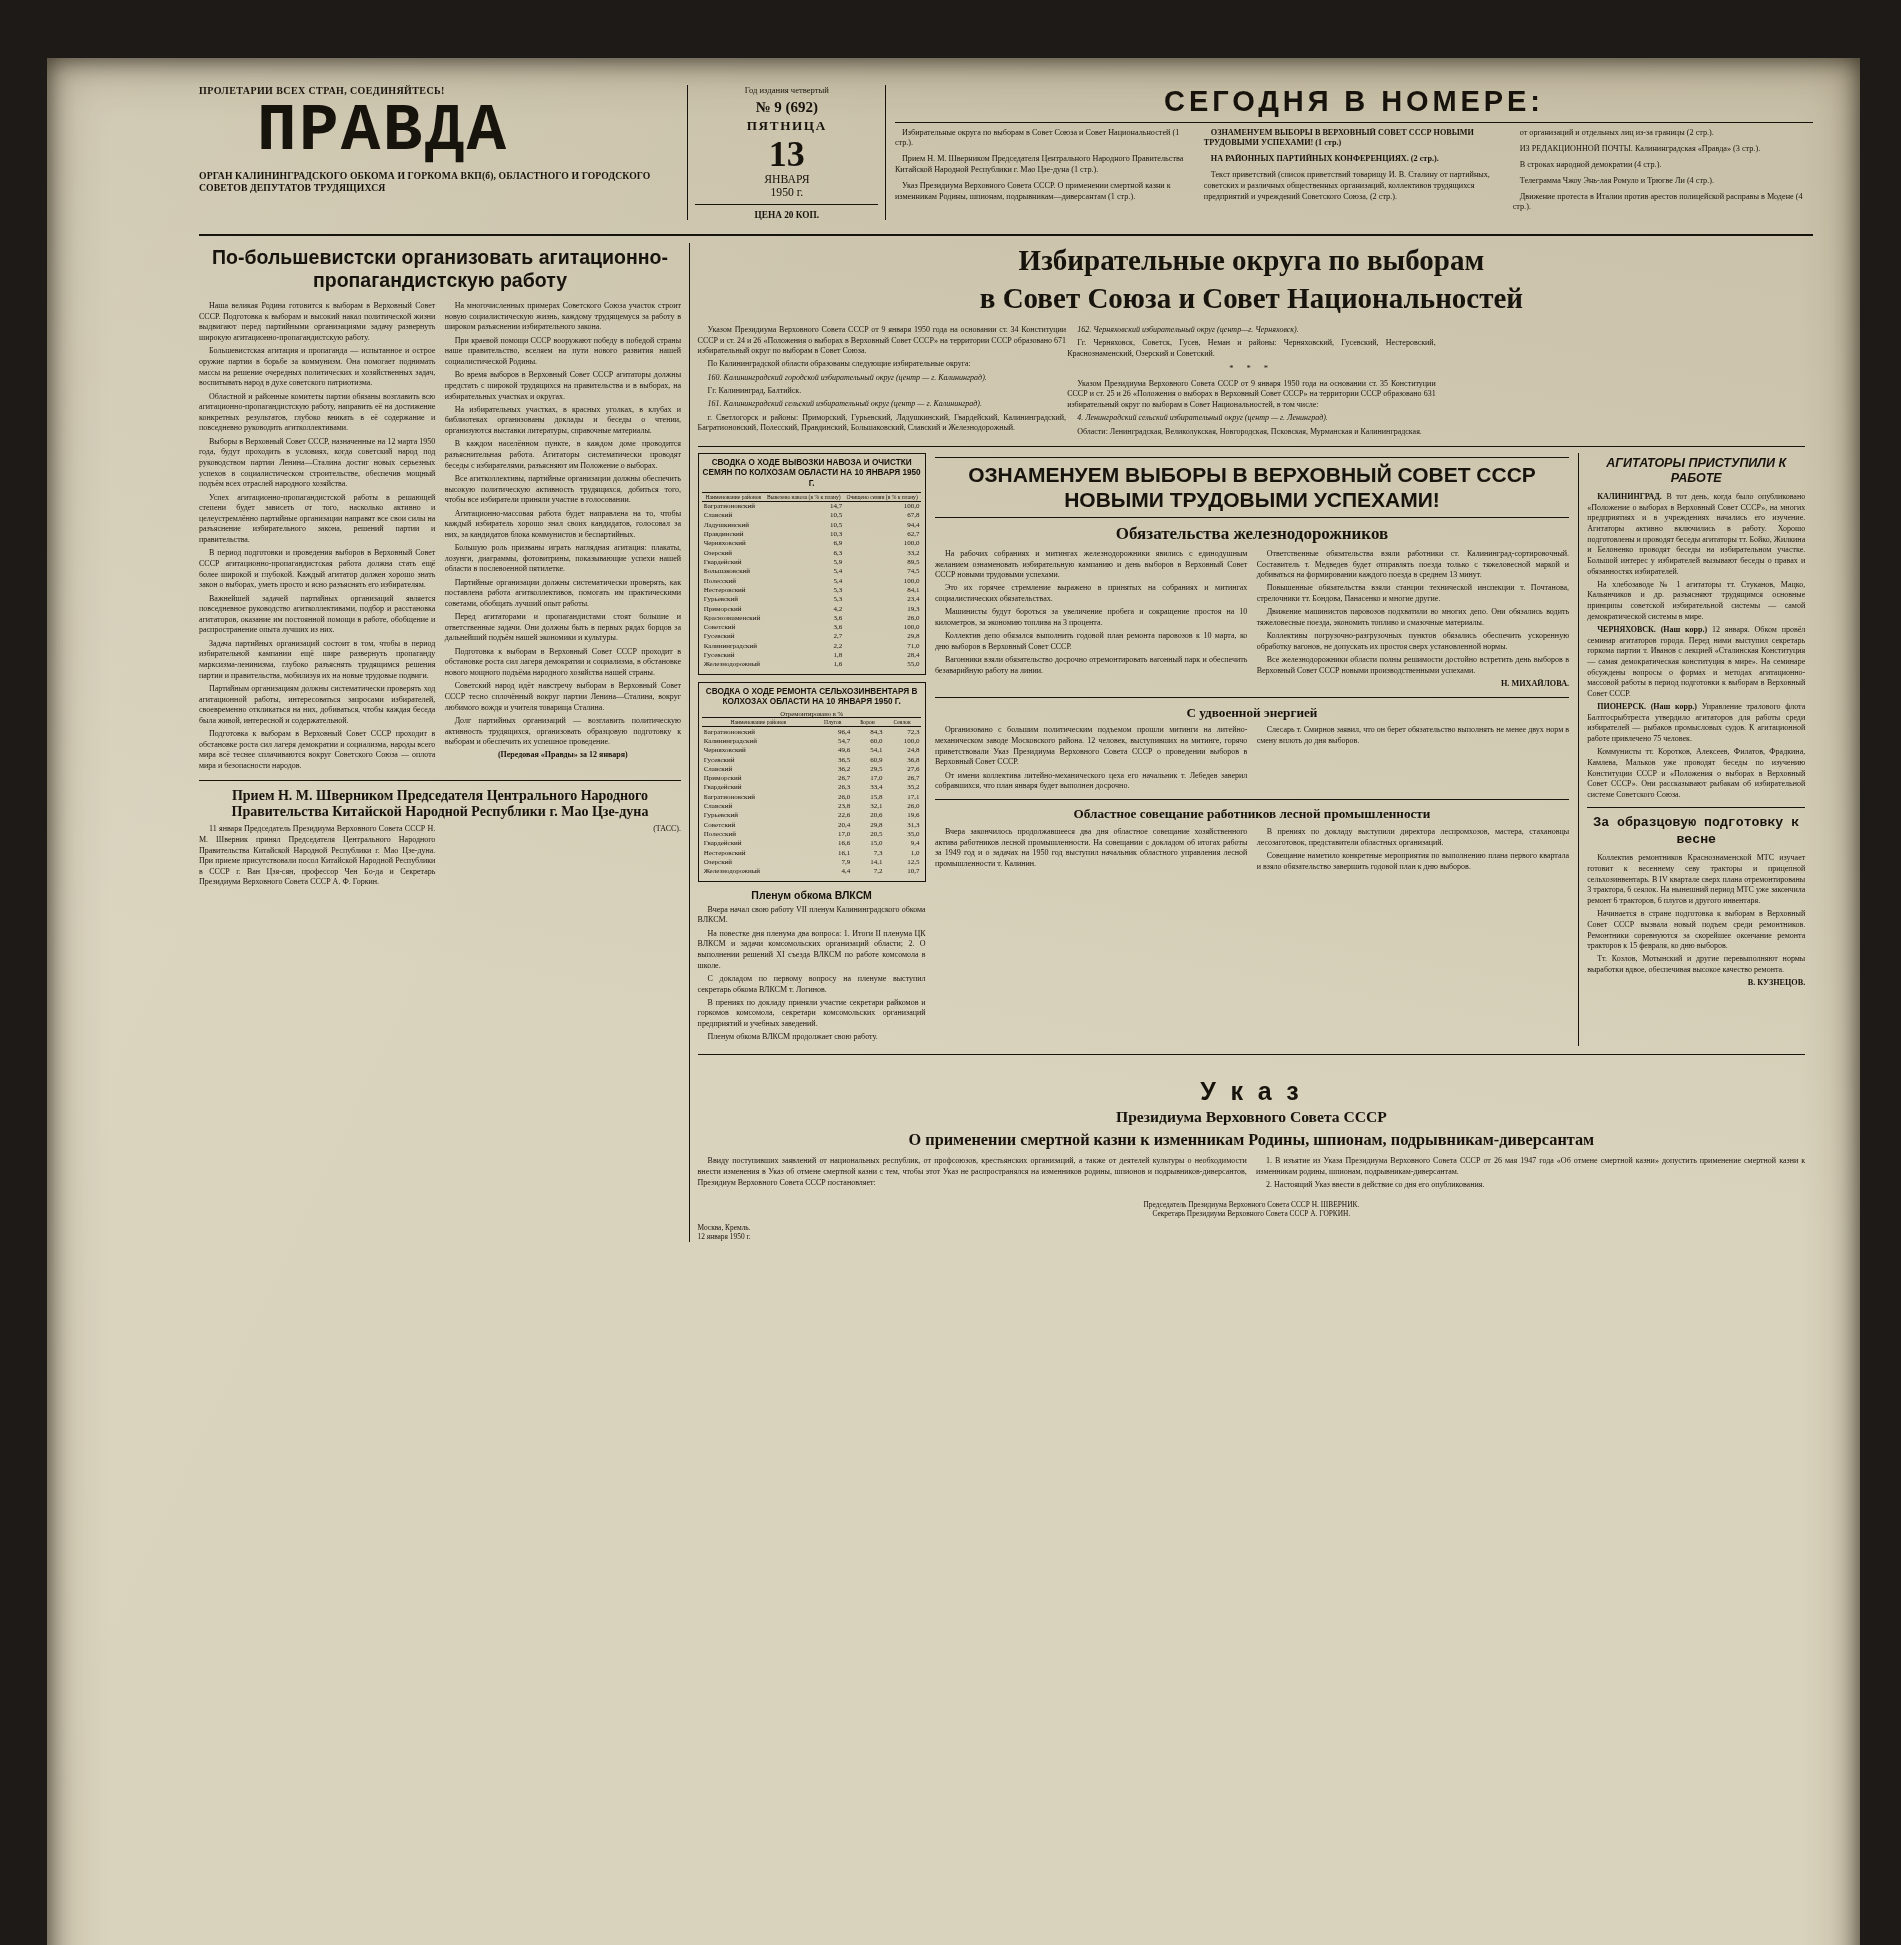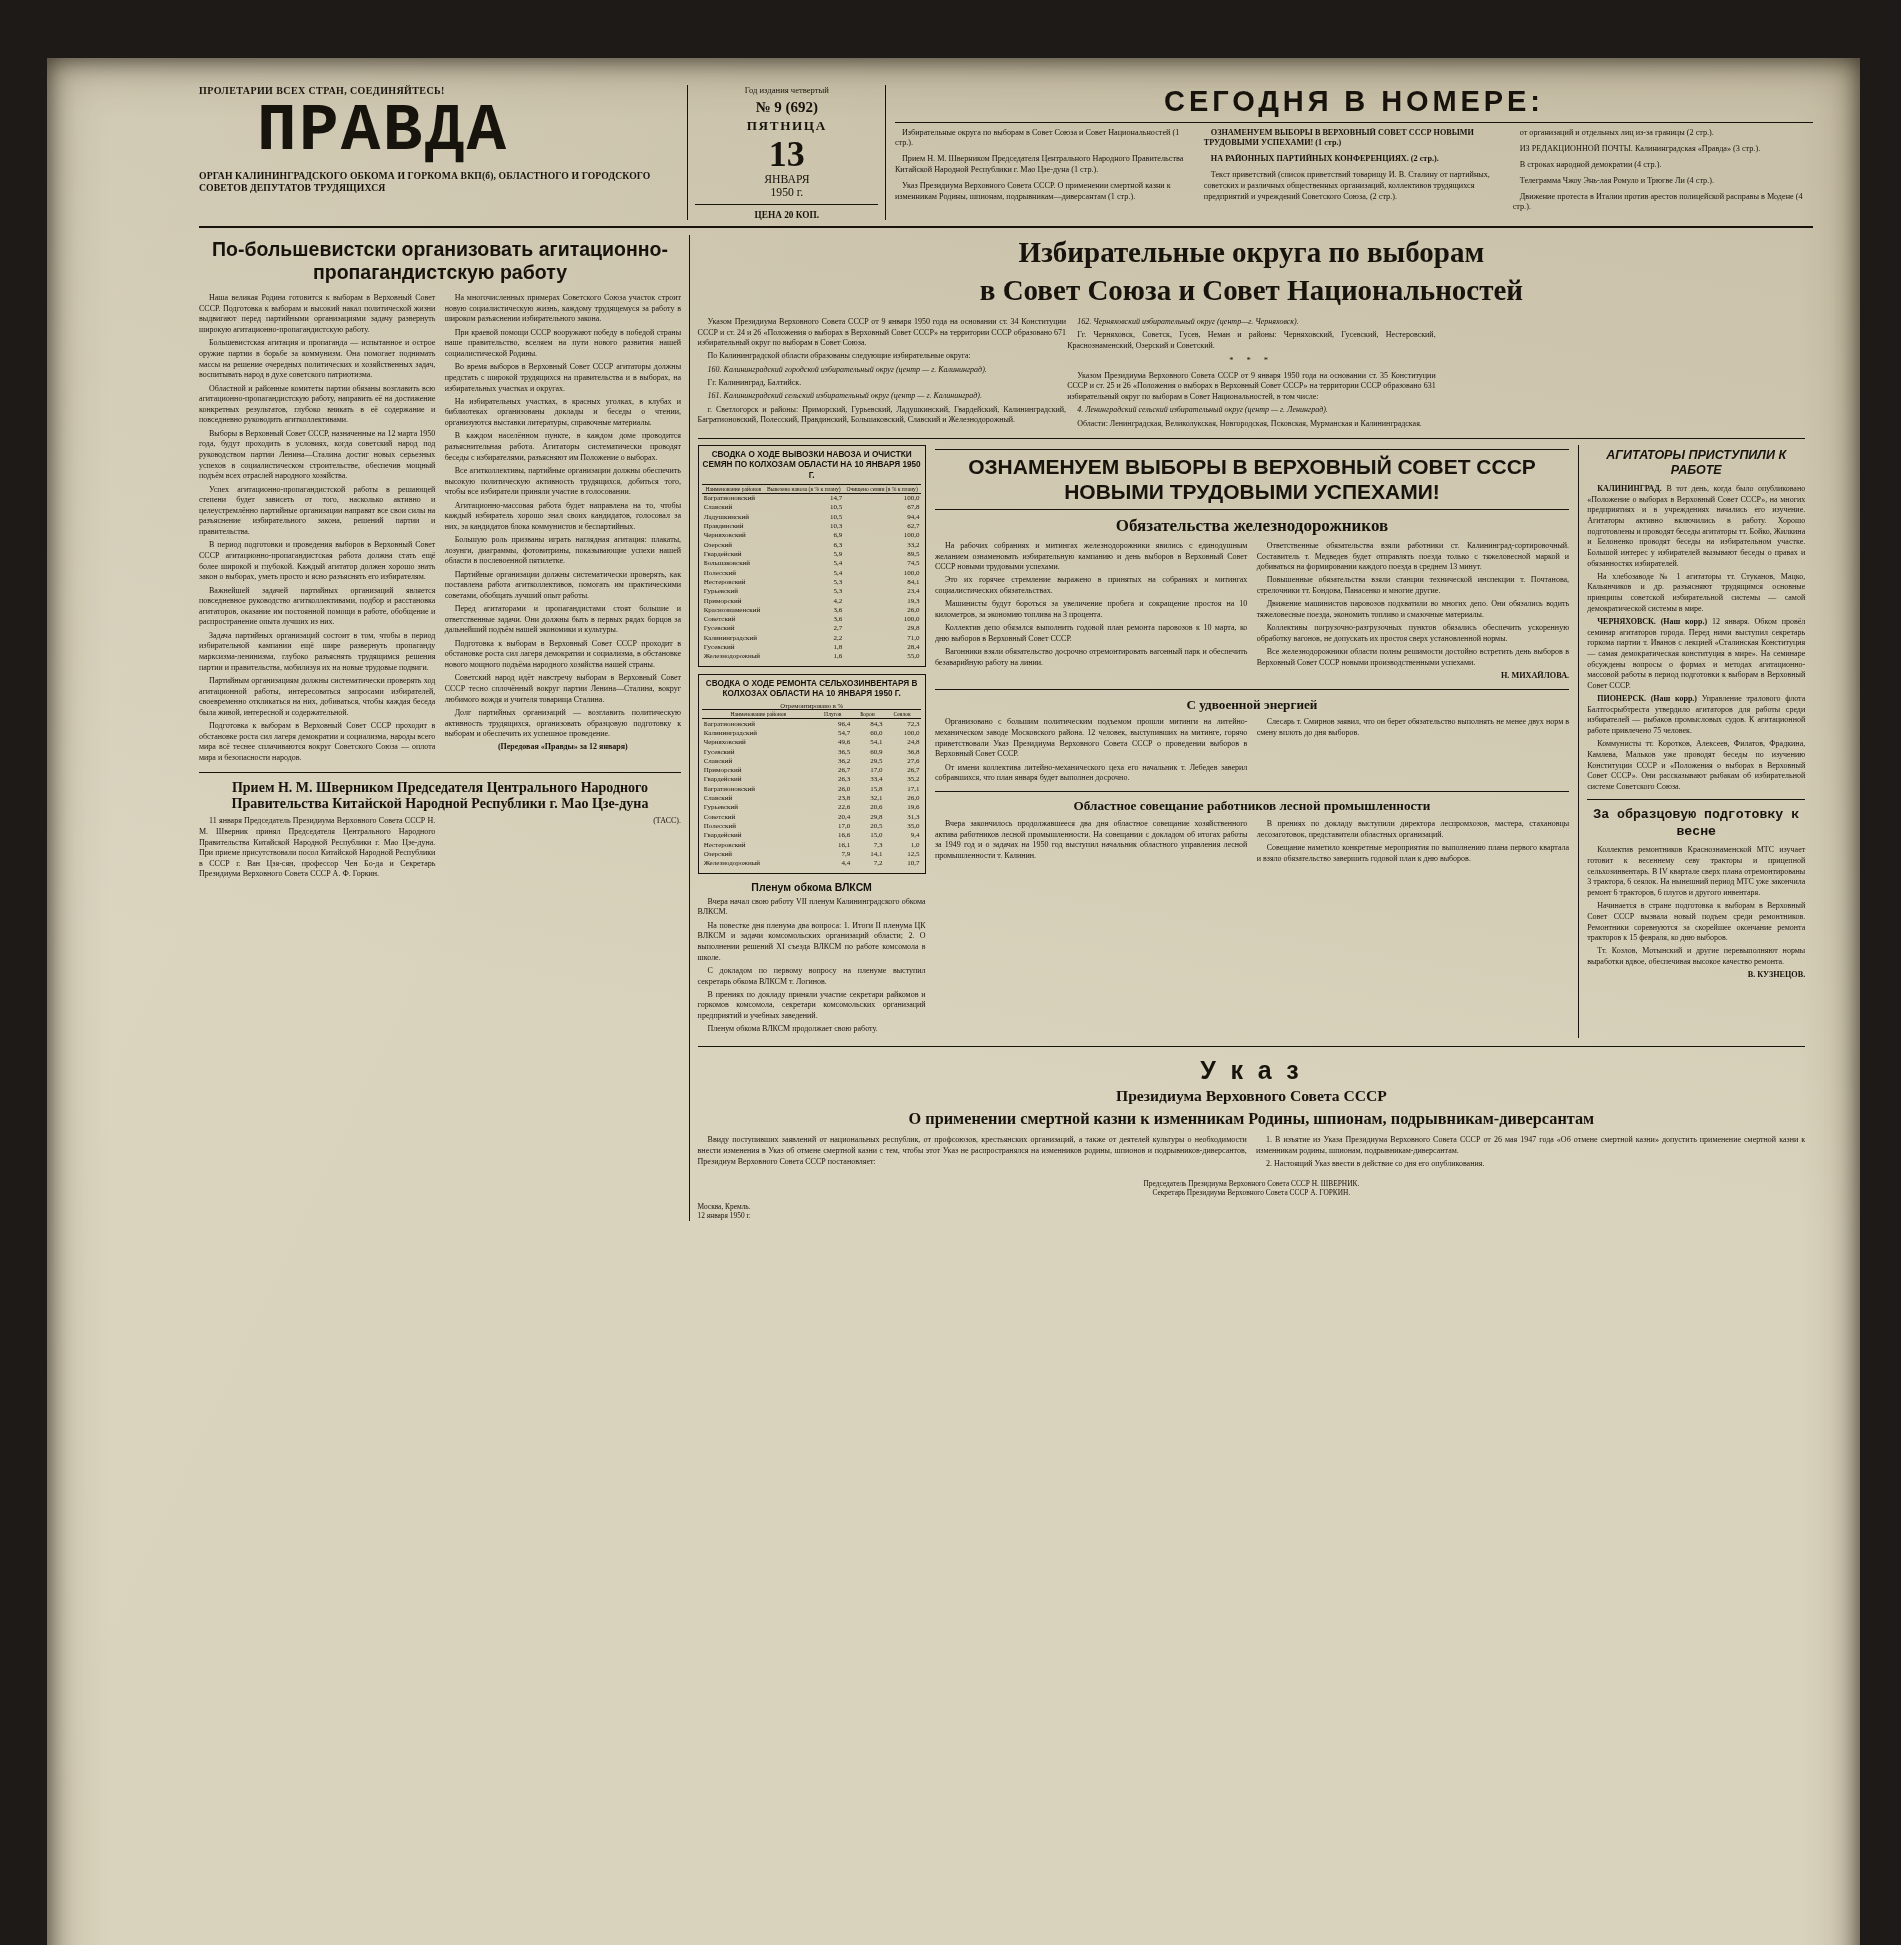--- a/index.html
+++ b/index.html
@@ -18,21 +18,21 @@
        linear-gradient(115deg, rgba(255,255,255,0.10) 0%, rgba(0,0,0,0.0) 30%),
        linear-gradient(190deg, rgba(120,105,70,0.18) 0%, rgba(0,0,0,0) 40%),
        linear-gradient(0deg, rgba(90,78,50,0.20) 0%, rgba(0,0,0,0) 22%);
     box-shadow:0 0 23px rgba(0,0,0,0.7) inset;
     color:#17130d;
   }
   .inner{
     position:absolute;left:152px;top:27px;right:47px;bottom:23px;
   }
   
-  .masthead{display:flex;align-items:flex-start;border-bottom:2.3px solid #17130d;padding-bottom:6px;}
+  .masthead{display:flex;align-items:flex-start;border-bottom:2.3px solid #17130d;padding-bottom:14px;}
   .mh-left{width:479px;flex:none;padding-right:9.3px;}
   .prolet{font-size:10px;letter-spacing:0.4px;font-weight:bold;margin-bottom:5.4px;}
   .logo1{
     font-family:"Liberation Serif",serif;
     font-style:italic;font-weight:bold;
     font-size:50px;line-height:0.95;letter-spacing:-0.8px;
   }
   .logo2{
     font-family:Liberation Mono, monospace;
     font-weight:bold;font-size:66px;line-height:0.95;letter-spacing:2.3px;
@@ -79,21 +79,21 @@
   table.data th{font-size:5.6px;font-weight:normal;border-bottom:0.8px solid #17130d;padding:0.8px 1.2px;vertical-align:bottom;line-height:1.1;}
   table.data td{padding:0.4px 1.2px;line-height:1.22;}
   table.data td.n{text-align:right;font-variant-numeric:tabular-nums;}
   table.data tr.hdrrow th{border-top:0.8px solid #17130d;}
   
   .banner{
     border-top:1.9px solid #17130d;border-bottom:1.9px solid #17130d;
     text-align:center;font-family:"Liberation Sans",sans-serif;font-weight:bold;
     font-size:21px;line-height:1.18;padding:4.7px 2.3px;margin:3.9px 0 6.2px;
   }
-  .ukaz-box{border-top:1.9px solid #17130d;margin-top:7.8px;padding-top:9px;}
+  .ukaz-box{border-top:1.9px solid #17130d;margin-top:7.8px;padding-top:22px;}
   .ukaz-t1{font-family:"Liberation Sans",sans-serif;font-weight:bold;font-size:25px;text-align:center;letter-spacing:3.9px;}
   .ukaz-t2{font-size:15.6px;text-align:center;font-weight:bold;margin-top:2.3px;}
   .ukaz-t3{font-size:16.3px;text-align:center;font-weight:bold;margin-top:3.9px;line-height:1.25;}
   .small{font-size:7.4px;line-height:1.3;}
   .center{text-align:center;}
   .b{font-weight:bold;}
   .it{font-style:italic;}
   .agit-h{font-family:"Liberation Sans",sans-serif;font-weight:bold;font-style:italic;text-align:center;font-size:12.5px;line-height:1.25;margin:2.3px 0 5.4px;}
   .foot-h{font-family:Liberation Mono, monospace;font-weight:bold;text-align:center;font-size:13.2px;line-height:1.3;margin:3.9px 0 5.4px;}
   .tiny{font-size:6.6px;}

